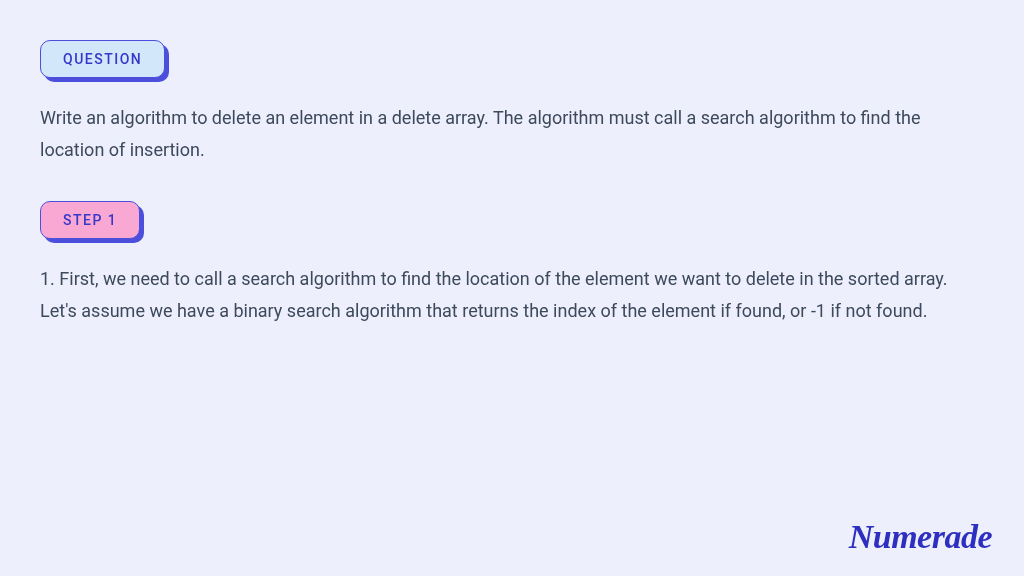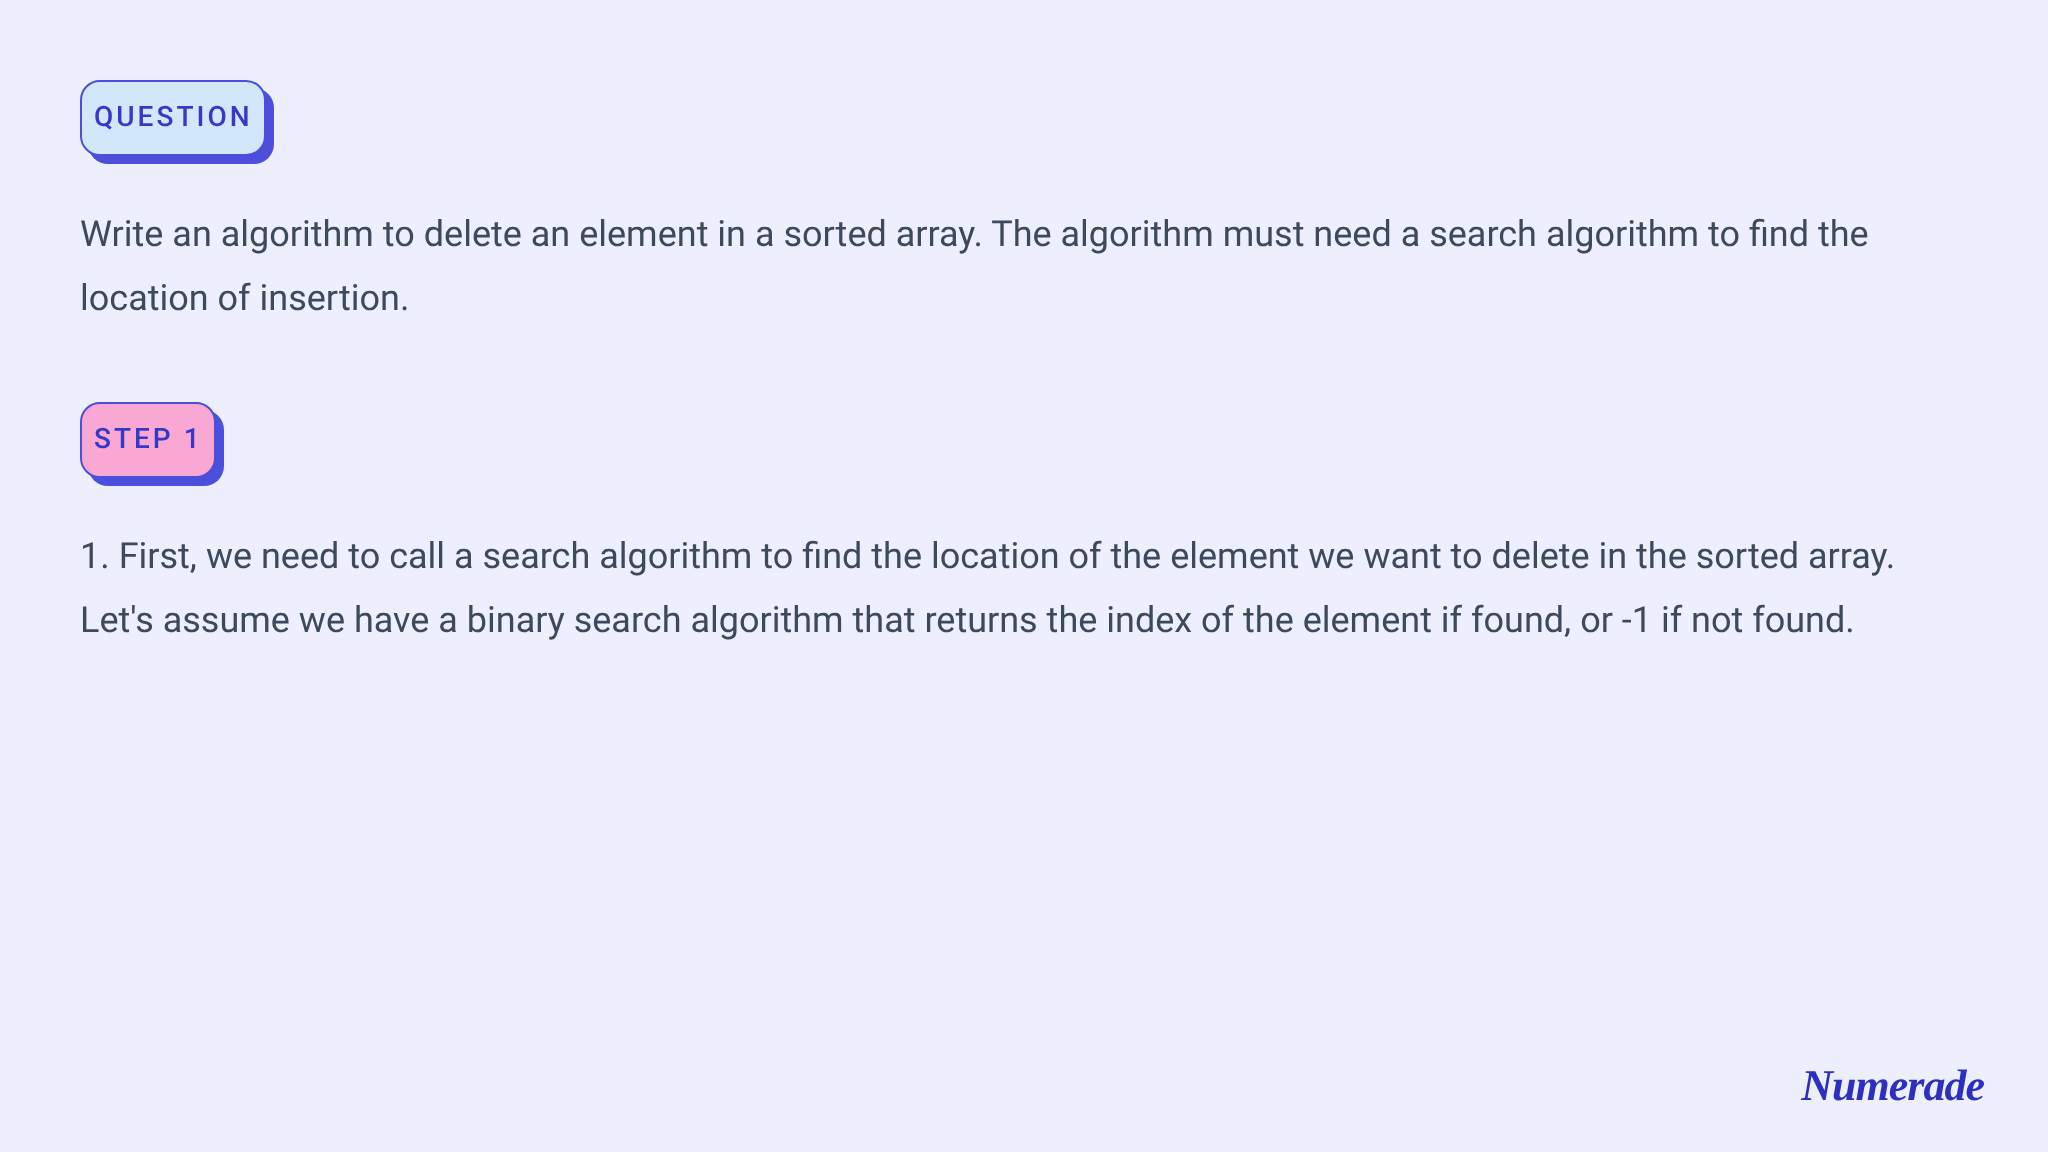--- a/index.html
+++ b/index.html
@@ -24,21 +24,21 @@
       position: absolute;
       top: 4px;
       left: 4px;
       width: 100%;
       height: 100%;
       background-color: #4c4fdb;
       border-radius: 10px;
     }
     .badge-front {
       position: relative;
-      padding: 10px 6px;
+      padding: 10px 22px;
       border-radius: 10px;
       border: 1.5px solid #4c4fdb;
       font-size: 14px;
       font-weight: 500;
       letter-spacing: 1.5px;
       color: #3638c9;
     }
     .badge-question .badge-front {
       background-color: #d3e7fb;
     }
@@ -49,39 +49,39 @@
       color: #3d4a5c;
       font-size: 18px;
       line-height: 1.75;
       margin-bottom: 36px;
     }
     .logo {
       position: absolute;
       bottom: 20px;
       right: 32px;
       font-family: Georgia, 'Times New Roman', serif;
-      font-size: 22px;
+      font-size: 34px;
       font-weight: bold;
       font-style: italic;
       color: #2d2fc0;
       letter-spacing: -0.5px;
       margin-left: 24px;
     }
   </style>
 </head>
 <body>
 
 
 
 <div class="badge badge-question">
   <div class="badge-shadow"></div>
   <div class="badge-front">QUESTION</div>
 </div>
 
-<p class="content-text">Write an algorithm to delete an element in a sorted array. The algorithm must need a search algorithm to find the location of insertion.</p>
+<p class="content-text">Write an algorithm to delete an element in a delete array. The algorithm must call a search algorithm to find the location of insertion.</p>
 
 <div class="badge badge-step">
   <div class="badge-shadow"></div>
   <div class="badge-front">STEP 1</div>
 </div>
 
 <p class="content-text">1. First, we need to call a search algorithm to find the location of the element we want to delete in the sorted array. Let's assume we have a binary search algorithm that returns the index of the element if found, or -1 if not found.</p>
 
 <div class="logo">Numerade</div>
 

